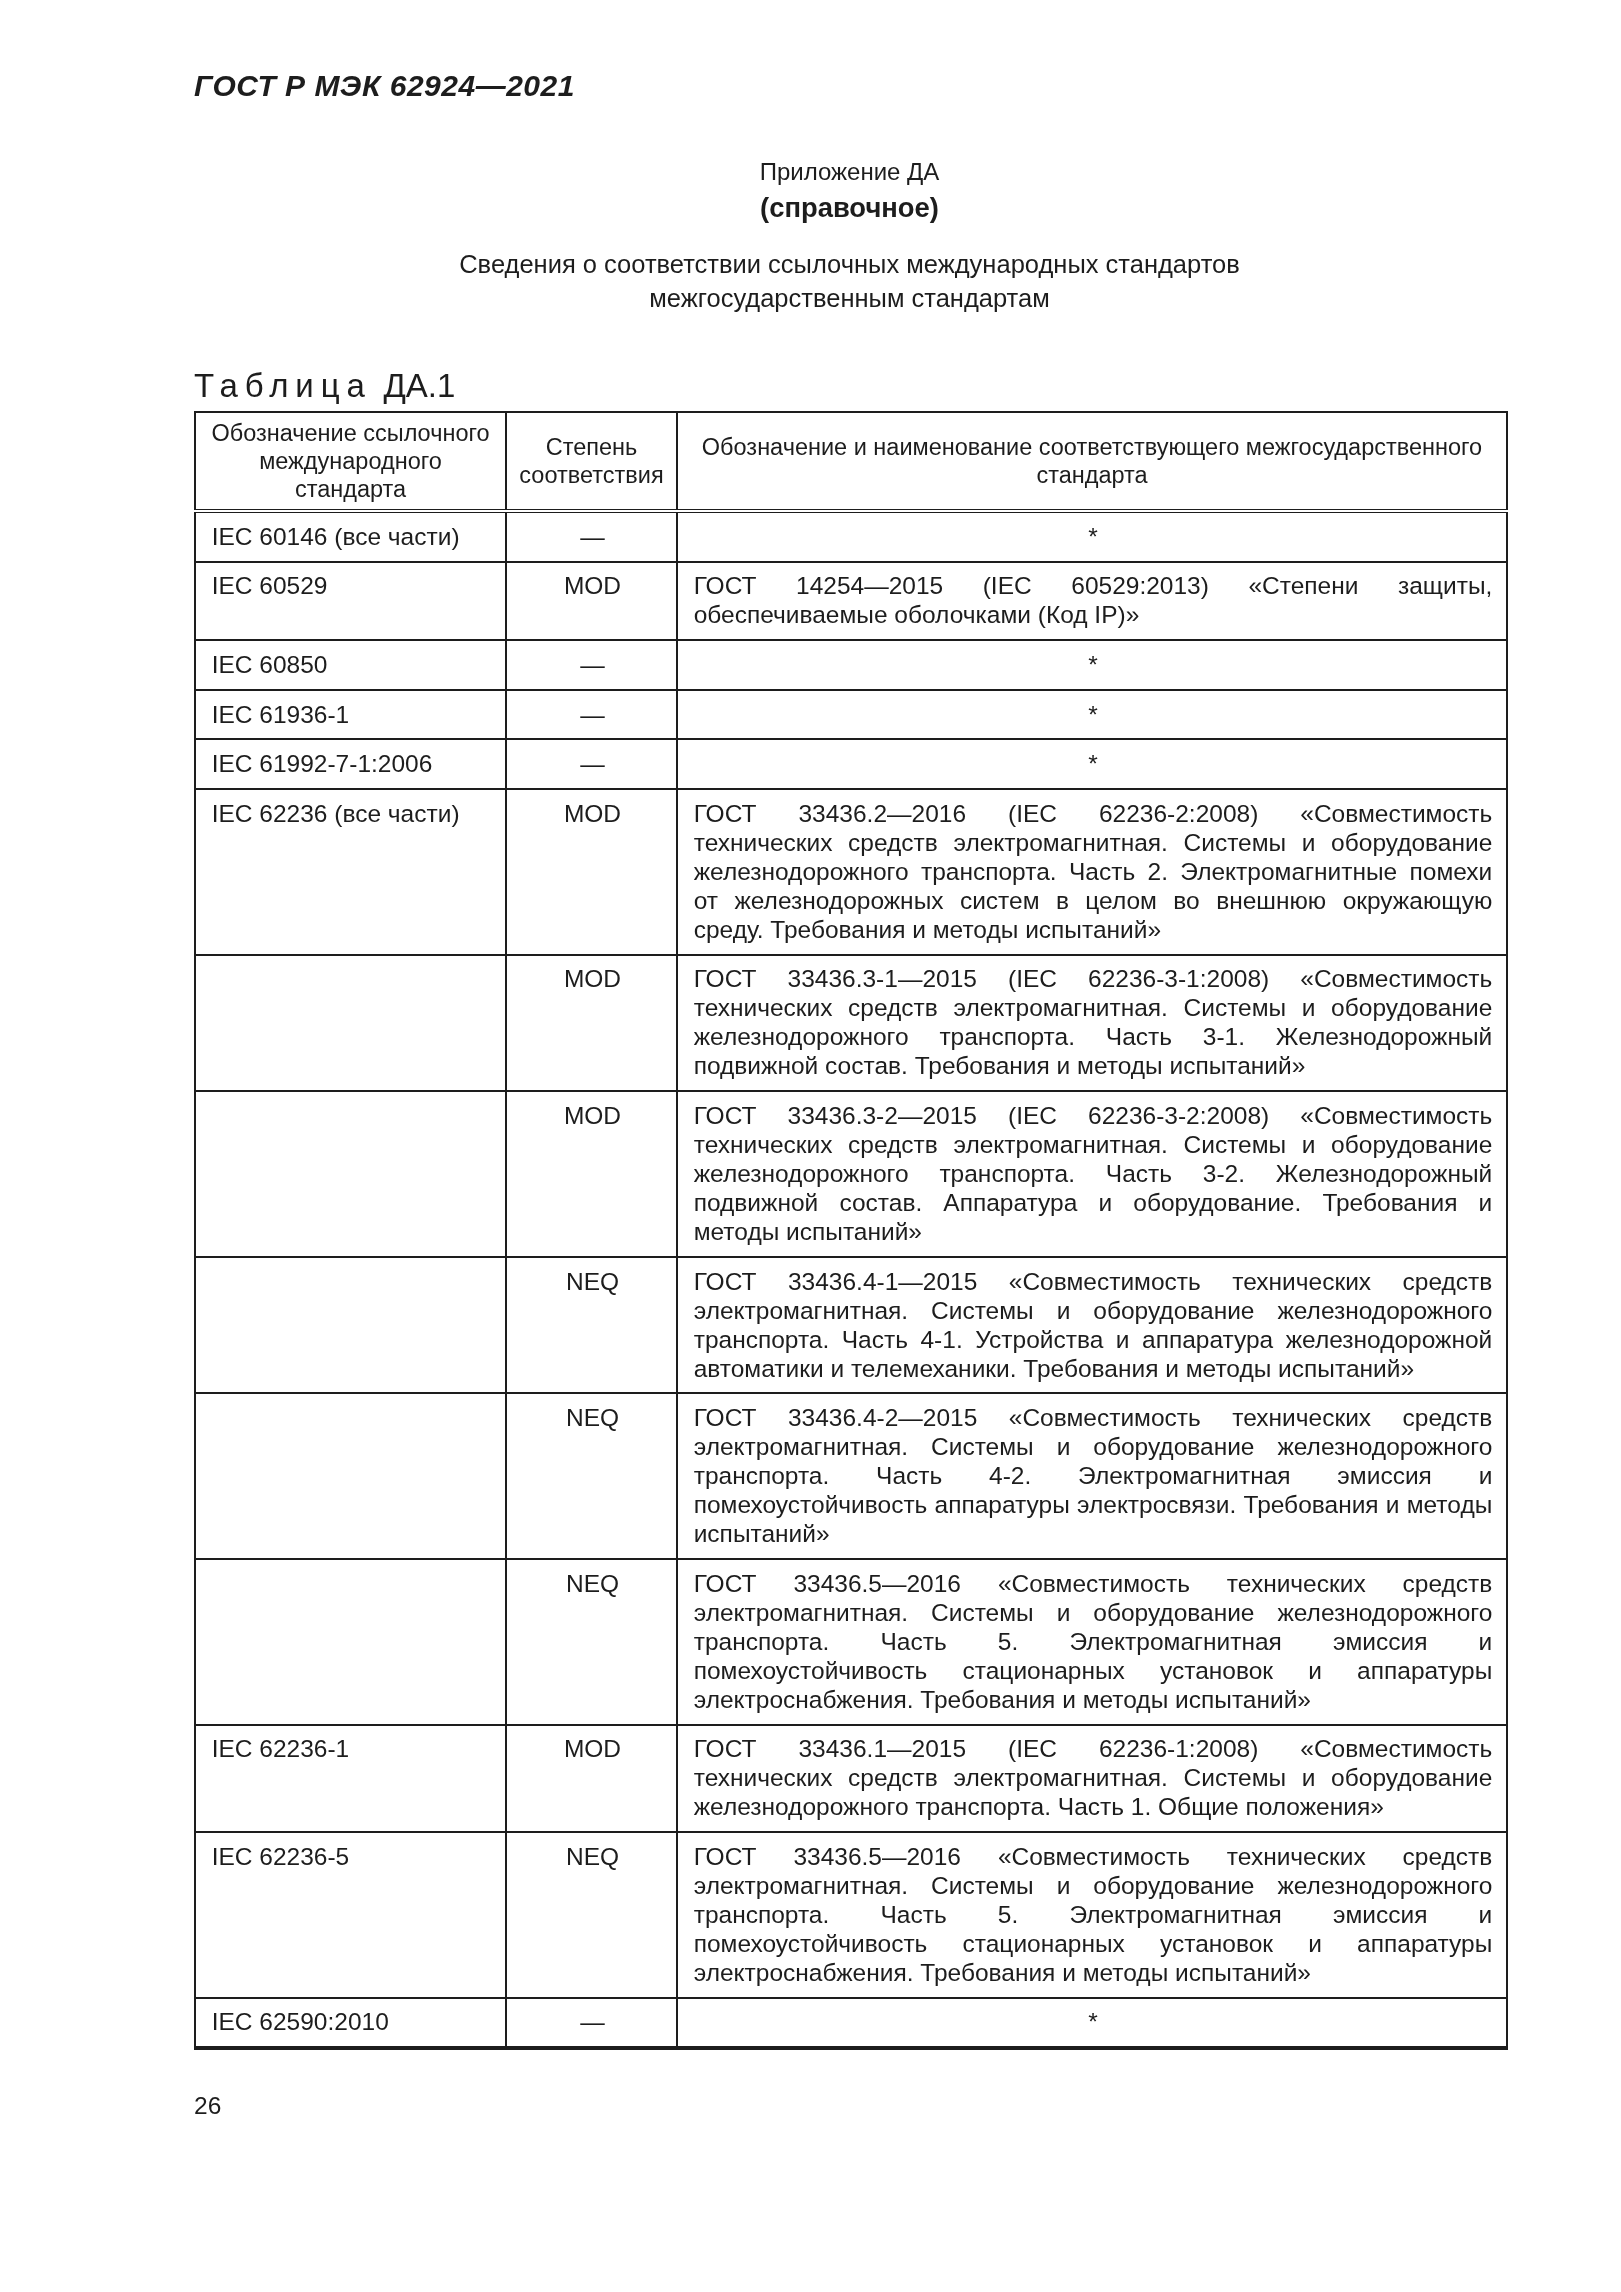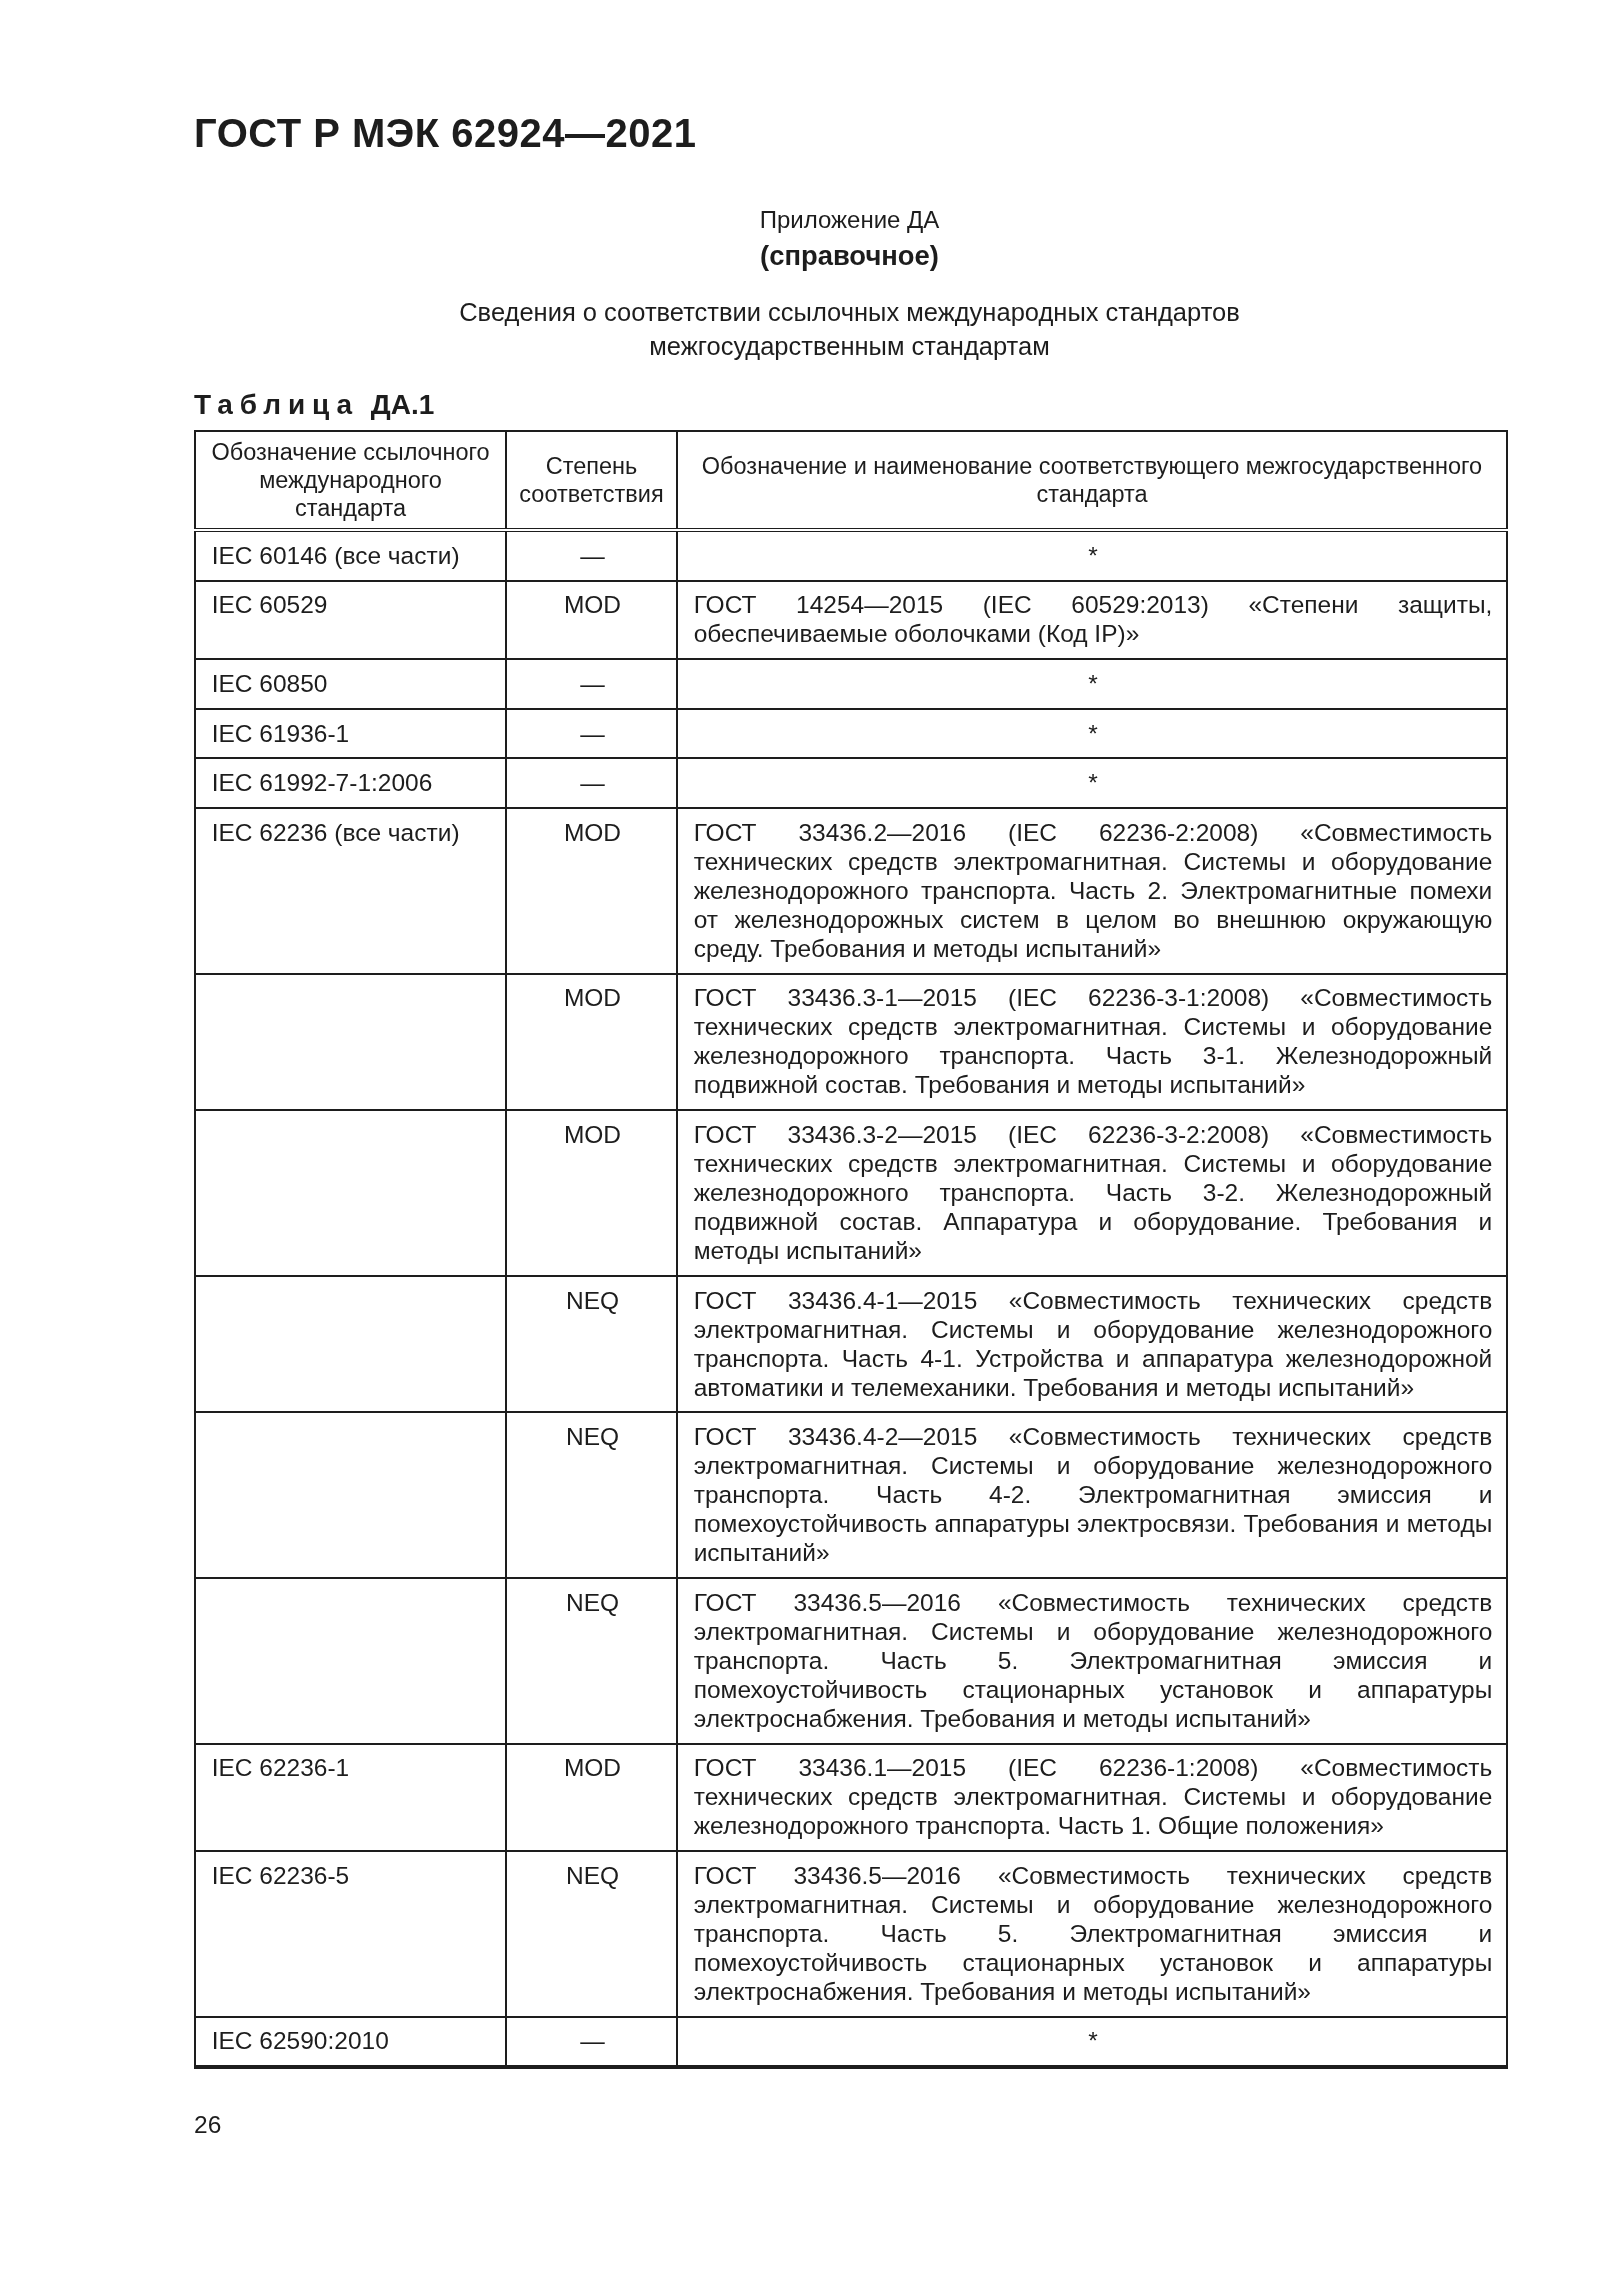--- a/index.html
+++ b/index.html
@@ -14,25 +14,26 @@
     background: #ffffff;
     font-family: "Liberation Sans", "DejaVu Sans", sans-serif;
     color: #1d1d1d;
     overflow: hidden;
   }
   .content {
     margin-left: 194px;
     width: 1311px;
   }
   .doc-code {
-    padding-top: 117px;
-    font-size: 40px;
+    padding-top: 69px;
+    font-size: 30px;
     font-weight: bold;
     letter-spacing: 0.5px;
     line-height: 33px;
+    font-style: italic;
   }
   .app-title {
     margin-top: 53px;
     text-align: center;
     font-weight: normal;
     font-size: 24px;
     line-height: 33px;
   }
   .app-subtitle {
     margin-top: 2.9px;
@@ -42,24 +43,23 @@
     line-height: 33px;
   }
   .heading {
     margin-top: 23.5px;
     text-align: center;
     font-weight: normal;
     font-size: 25.5px;
     line-height: 34px;
   }
   .caption {
-    margin-top: 27px;
-    font-size: 28px;
+    margin-top: 56px;
+    font-size: 33px;
     line-height: 29px;
-    font-weight: bold;
   }
   .caption .spaced {
     letter-spacing: 6.9px;
     margin-right: 11.8px;
   }
   table.std {
     border-collapse: collapse;
     table-layout: fixed;
     width: 1311px;
     margin-top: 10.8px;

